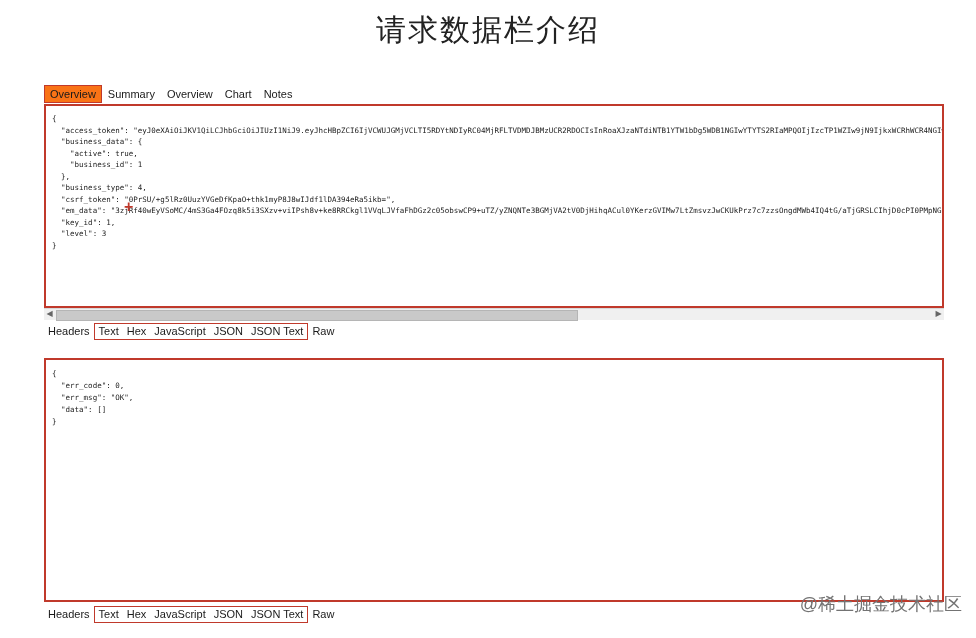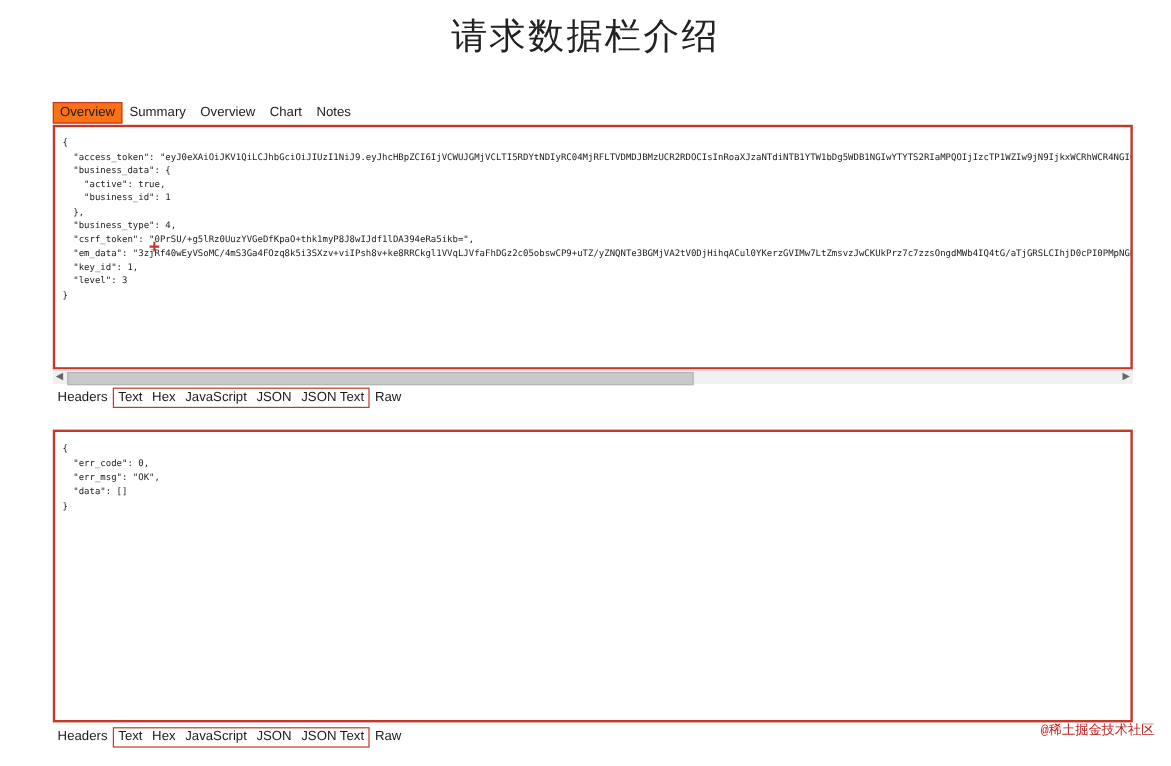--- a/index.html
+++ b/index.html
@@ -162,23 +162,23 @@
     align-items: center;
     border: 1px solid #c0392b;
     height: 15px;
   }
   .resp-tabbar .tab { padding: 0 4px; line-height: 14px; white-space: nowrap; }
 
   .watermark {
     position: absolute;
     right: 14px;
     bottom: 22px;
-    font-size: 11px;
-    color: #b91c1c;
-    font-family: Liberation Mono, monospace;
+    font-size: 18px;
+    color: #737373;
+    font-family: Liberation Sans, sans-serif;
   }
 </style>
 </head>
 <body>
 
 <h1 class="page-title">请求数据栏介绍</h1>
 
 <div class="req-panel">
 
   <div class="tabbar">

